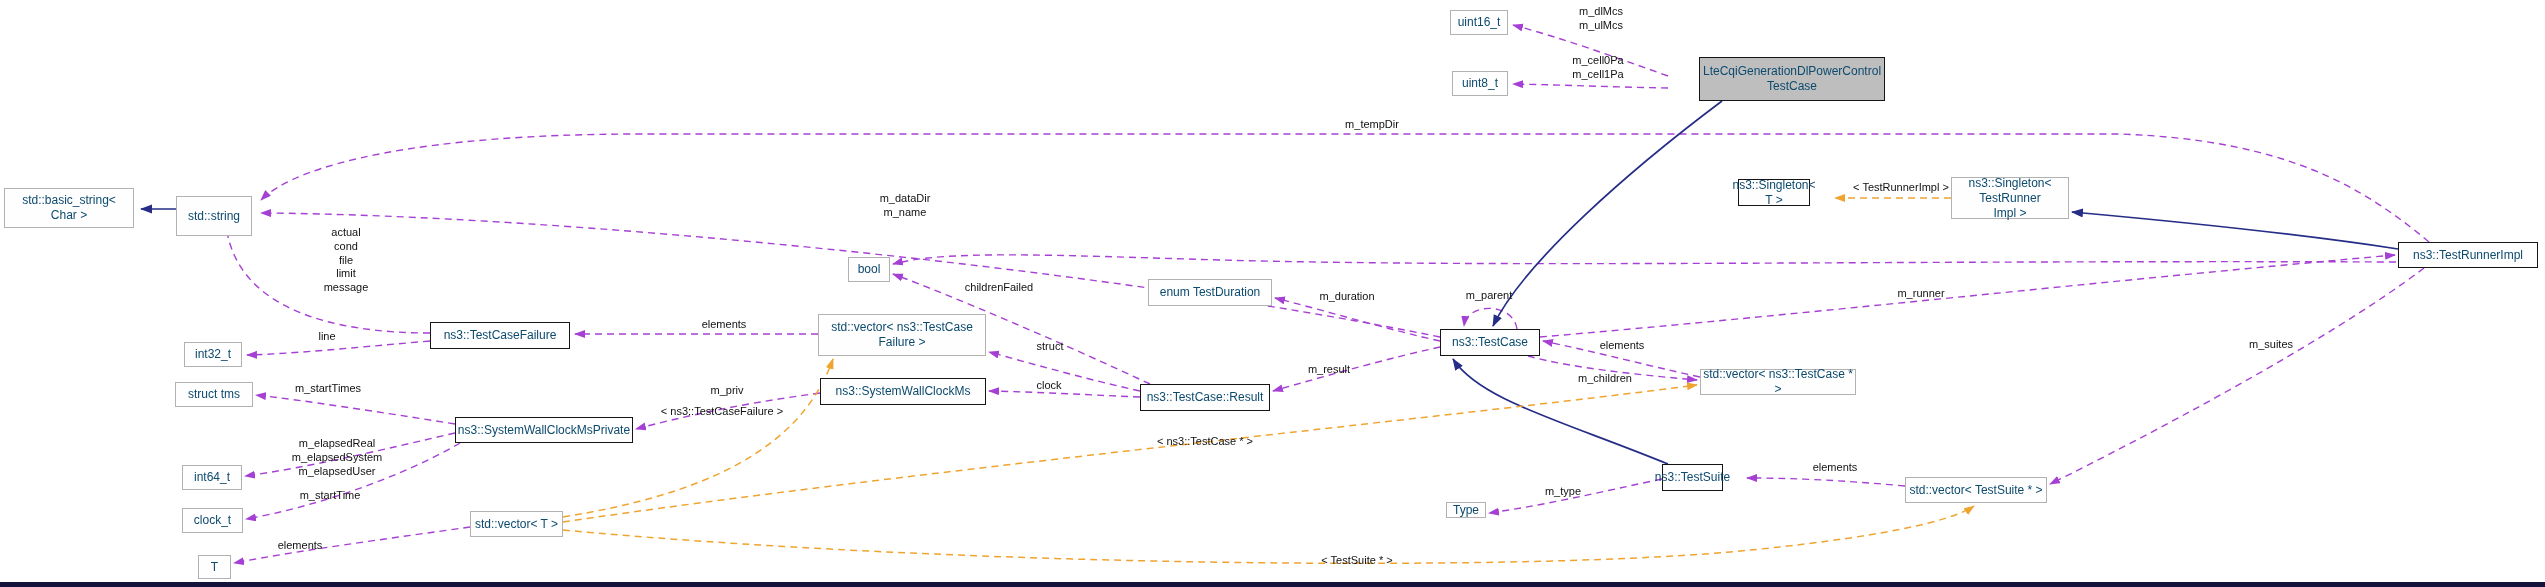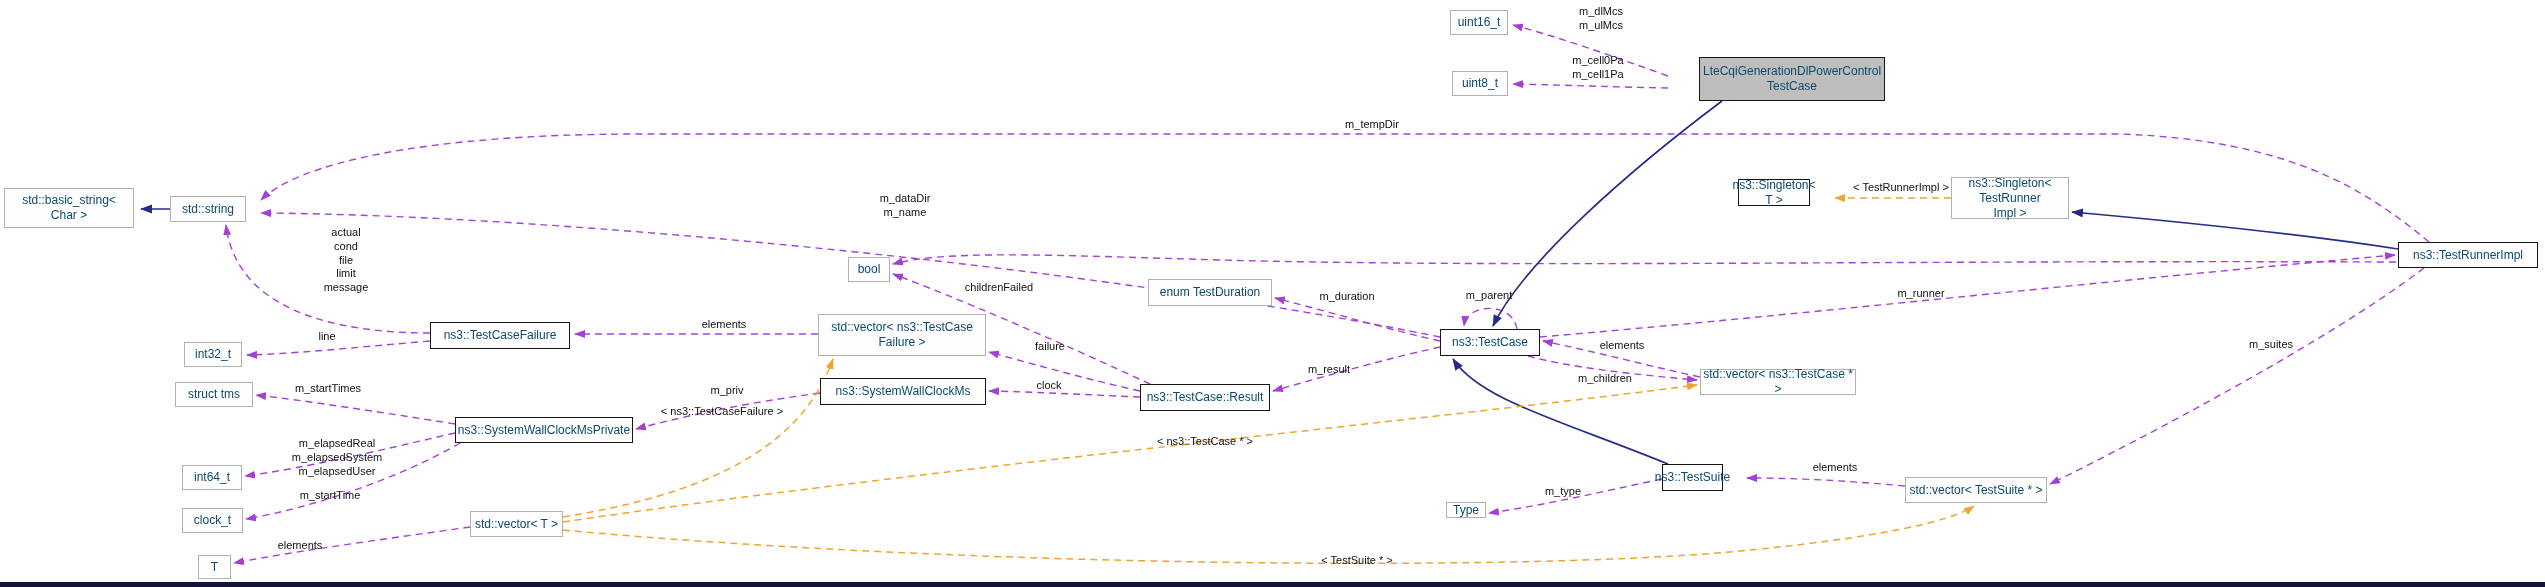--- a/index.html
+++ b/index.html
@@ -72,21 +72,21 @@
     <path class="oe" marker-end="url(#oa)" d="M563,522 C900,472 1460,416 1697,385"></path>
     <path class="oe" marker-end="url(#oa)" d="M563,530 C950,566 1500,572 1730,552 C1880,538 1952,521 1974,506"></path>
   </svg>
 
   <div class="node" style="left:1450px;top:10px;width:58px;height:25px">uint16_t</div>
   <div class="node" style="left:1452px;top:71px;width:56px;height:25px">uint8_t</div>
   <div class="node hl" style="left:1668px;top:57px;width:186px;height:44px">LteCqiGenerationDlPowerControl
 TestCase</div>
   <div class="node" style="left:4px;top:188px;width:130px;height:40px">std::basic_string&lt;
 Char &gt;</div>
-  <div class="node" style="left:170px;top:196px;width:76px;height:26px">std::string</div>
+  <div class="node" style="left:176px;top:196px;width:76px;height:40px">std::string</div>
   <div class="node" style="left:184px;top:342px;width:58px;height:25px">int32_t</div>
   <div class="node b" style="left:430px;top:322px;width:140px;height:27px">ns3::TestCaseFailure</div>
   <div class="node" style="left:175px;top:382px;width:78px;height:25px">struct tms</div>
   <div class="node" style="left:818px;top:314px;width:168px;height:42px">std::vector&lt; ns3::TestCase
 Failure &gt;</div>
   <div class="node" style="left:848px;top:257px;width:42px;height:25px">bool</div>
   <div class="node" style="left:1148px;top:279px;width:124px;height:27px">enum TestDuration</div>
   <div class="node b" style="left:820px;top:378px;width:166px;height:27px">ns3::SystemWallClockMs</div>
   <div class="node b" style="left:1140px;top:384px;width:130px;height:27px">ns3::TestCase::Result</div>
   <div class="node b" style="left:1440px;top:329px;width:100px;height:27px">ns3::TestCase</div>
@@ -117,21 +117,21 @@
 limit
 message</div>
   <div class="elbl" style="left:327px;top:337px">line</div>
   <div class="elbl" style="left:724px;top:325px">elements</div>
   <div class="elbl" style="left:999px;top:288px">childrenFailed</div>
   <div class="elbl" style="left:1347px;top:297px">m_duration</div>
   <div class="elbl" style="left:1489px;top:296px">m_parent</div>
   <div class="elbl" style="left:1901px;top:188px">&lt; TestRunnerImpl &gt;</div>
   <div class="elbl" style="left:1921px;top:294px">m_runner</div>
   <div class="elbl" style="left:2271px;top:345px">m_suites</div>
-  <div class="elbl" style="left:1050px;top:347px">failure</div>
+  <div class="elbl" style="left:1050px;top:347px">struct</div>
   <div class="elbl" style="left:1049px;top:386px">clock</div>
   <div class="elbl" style="left:727px;top:391px">m_priv</div>
   <div class="elbl" style="left:722px;top:412px">&lt; ns3::TestCaseFailure &gt;</div>
   <div class="elbl" style="left:1329px;top:370px">m_result</div>
   <div class="elbl" style="left:1605px;top:379px">m_children</div>
   <div class="elbl" style="left:1622px;top:346px">elements</div>
   <div class="elbl" style="left:1205px;top:442px">&lt; ns3::TestCase * &gt;</div>
   <div class="elbl" style="left:1563px;top:492px">m_type</div>
   <div class="elbl" style="left:1835px;top:468px">elements</div>
   <div class="elbl" style="left:1357px;top:561px">&lt; TestSuite * &gt;</div>

